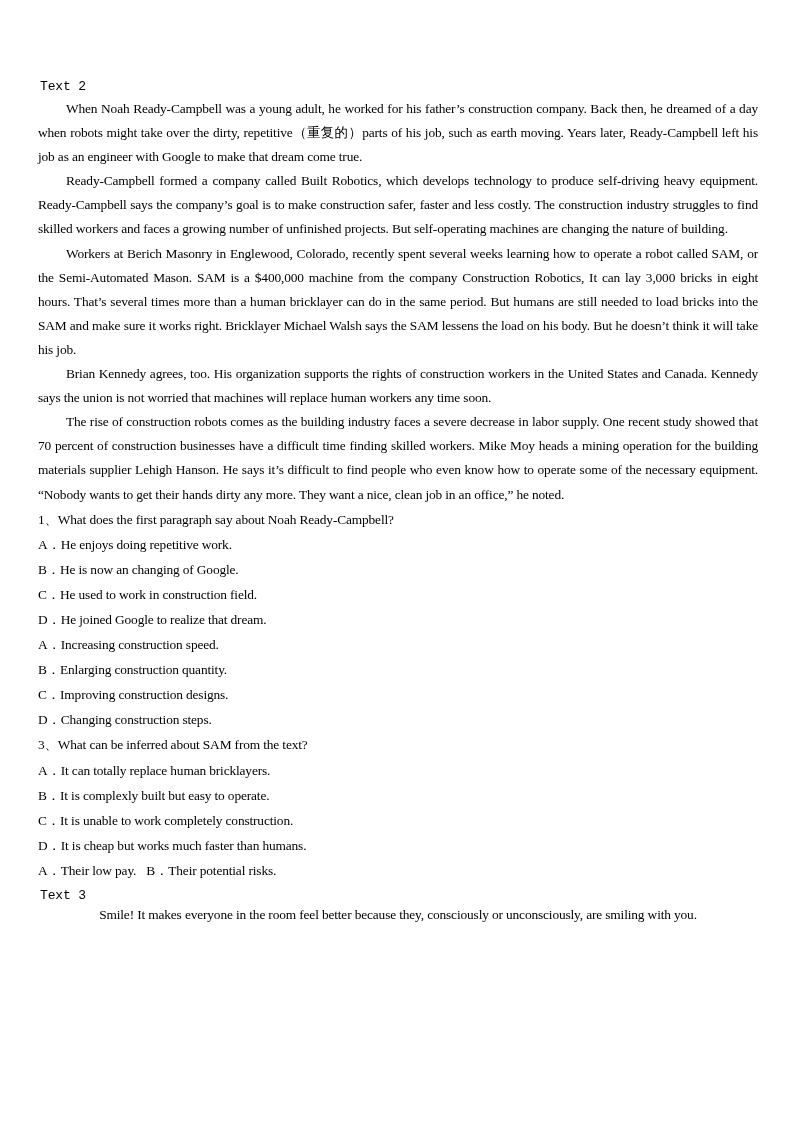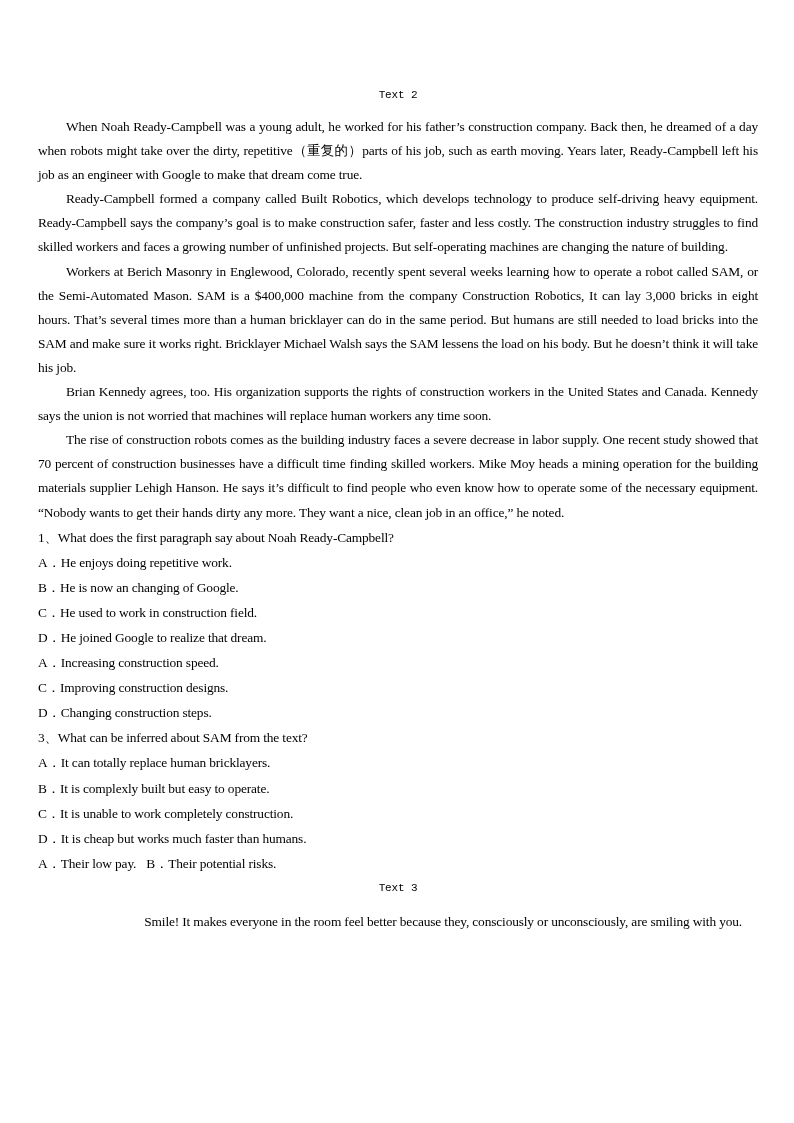--- a/index.html
+++ b/index.html
@@ -4,27 +4,27 @@
   <style>
     html, body { margin: 0; padding: 0; background: #ffffff; }
     body { width: 794px; height: 1123px; position: relative; overflow: hidden; }
     .page {
       position: absolute; left: 38px; top: 76px; width: 720px;
       font-family: "Liberation Serif", serif; font-size: 13.4px; color: #000;
       line-height: 24.1px; letter-spacing: -0.15px;
     }
     .heading {
       font-family: "Liberation Mono", "DejaVu Sans Mono", monospace;
-      font-size: 11px; text-align: center; line-height: 17px; margin: 11px;
+      font-size: 13px; line-height: 17px; margin: 2px;
     }
     .para { margin: 0; text-indent: 28px; text-align: justify; text-align-last: left; }
     .opt { margin: 0; white-space: nowrap; line-height: 25.1px; }
     .qline { margin: 0; white-space: nowrap; line-height: 25.1px; }
     .sp { display: inline-block; width: 10px; }
-    .t3 { margin: 16px; text-align: right; line-height: 17px; }
+    .t3 { margin: 0; text-align: center; line-height: 17px; }
   </style>
 </head>
 <body>
 
 <div class="page">
   <p class="heading">Text 2</p>
 
   <p class="para">When Noah Ready-Campbell was a young adult, he worked for his father’s construction company. Back then, he dreamed of a day when robots might take over the dirty, repetitive（重复的）parts of his job, such as earth moving. Years later, Ready-Campbell left his job as an engineer with Google to make that dream come true.</p>
   <p class="para">Ready-Campbell formed a company called Built Robotics, which develops technology to produce self-driving heavy equipment. Ready-Campbell says the company’s goal is to make construction safer, faster and less costly. The construction industry struggles to find skilled workers and faces a growing number of unfinished projects. But self-operating machines are changing the nature of building.</p>
   <p class="para">Workers at Berich Masonry in Englewood, Colorado, recently spent several weeks learning how to operate a robot called SAM, or the Semi-Automated Mason. SAM is a $400,000 machine from the company Construction Robotics, It can lay 3,000 bricks in eight hours. That’s several times more than a human bricklayer can do in the same period. But humans are still needed to load bricks into the SAM and make sure it works right. Bricklayer Michael Walsh says the SAM lessens the load on his body. But he doesn’t think it will take his job.</p>
@@ -34,20 +34,21 @@
   <div>
     <p class="qline">1、What does the first paragraph say about Noah Ready-Campbell?</p>
     <p class="opt">A．He enjoys doing repetitive work.</p>
     <p class="opt">B．He is now an changing of Google.</p>
     <p class="opt">C．He used to work in construction field.</p>
     <p class="opt">D．He joined Google to realize that dream.</p>
   </div>
 
   <div>
     <p class="opt">A．Increasing construction speed.</p>
+    <p class="opt">B．Enlarging construction quantity.</p>
     <p class="opt">C．Improving construction designs.</p>
     <p class="opt">D．Changing construction steps.</p>
   </div>
 
   <div>
     <p class="qline">3、What can be inferred about SAM from the text?</p>
     <p class="opt">A．It can totally replace human bricklayers.</p>
     <p class="opt">B．It is complexly built but easy to operate.</p>
     <p class="opt">C．It is unable to work completely construction.</p>
     <p class="opt">D．It is cheap but works much faster than humans.</p>

